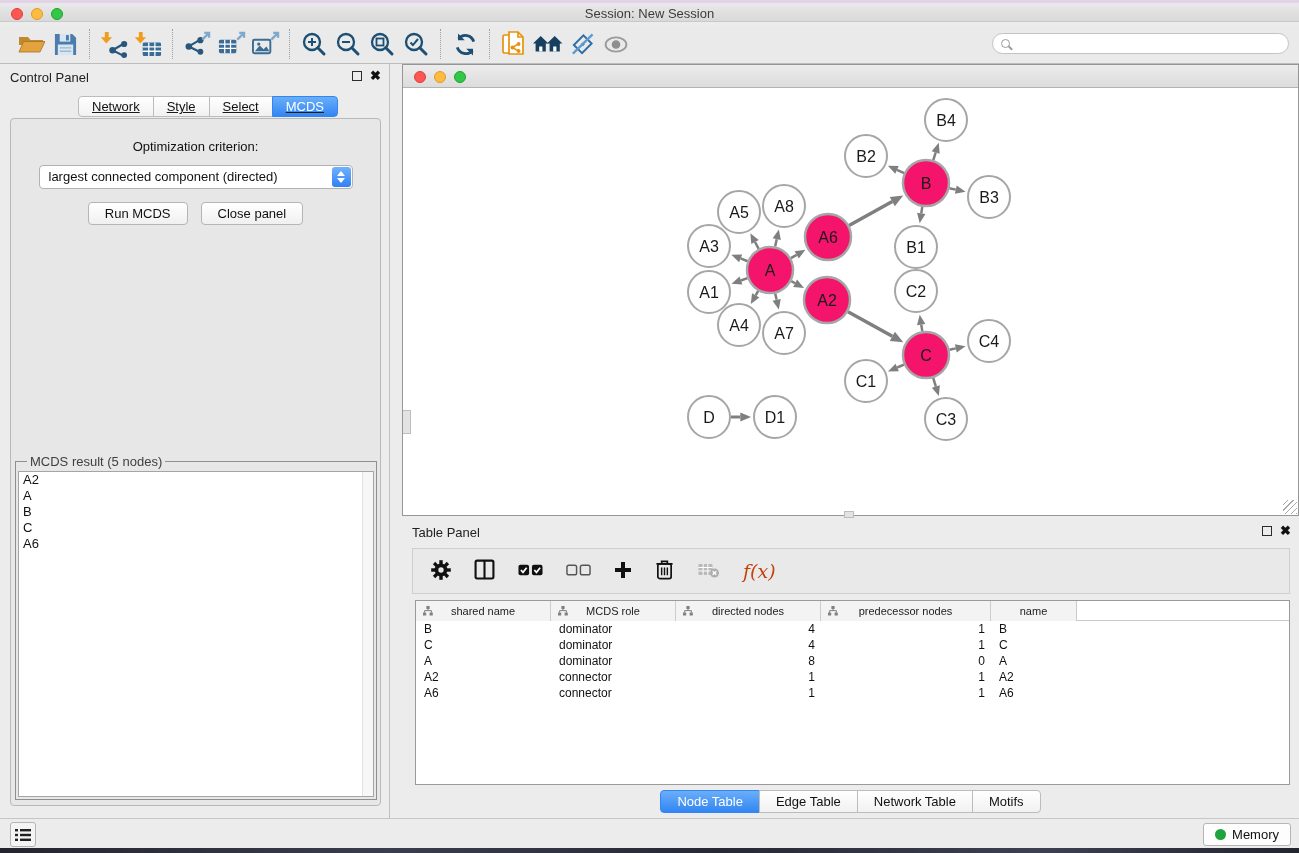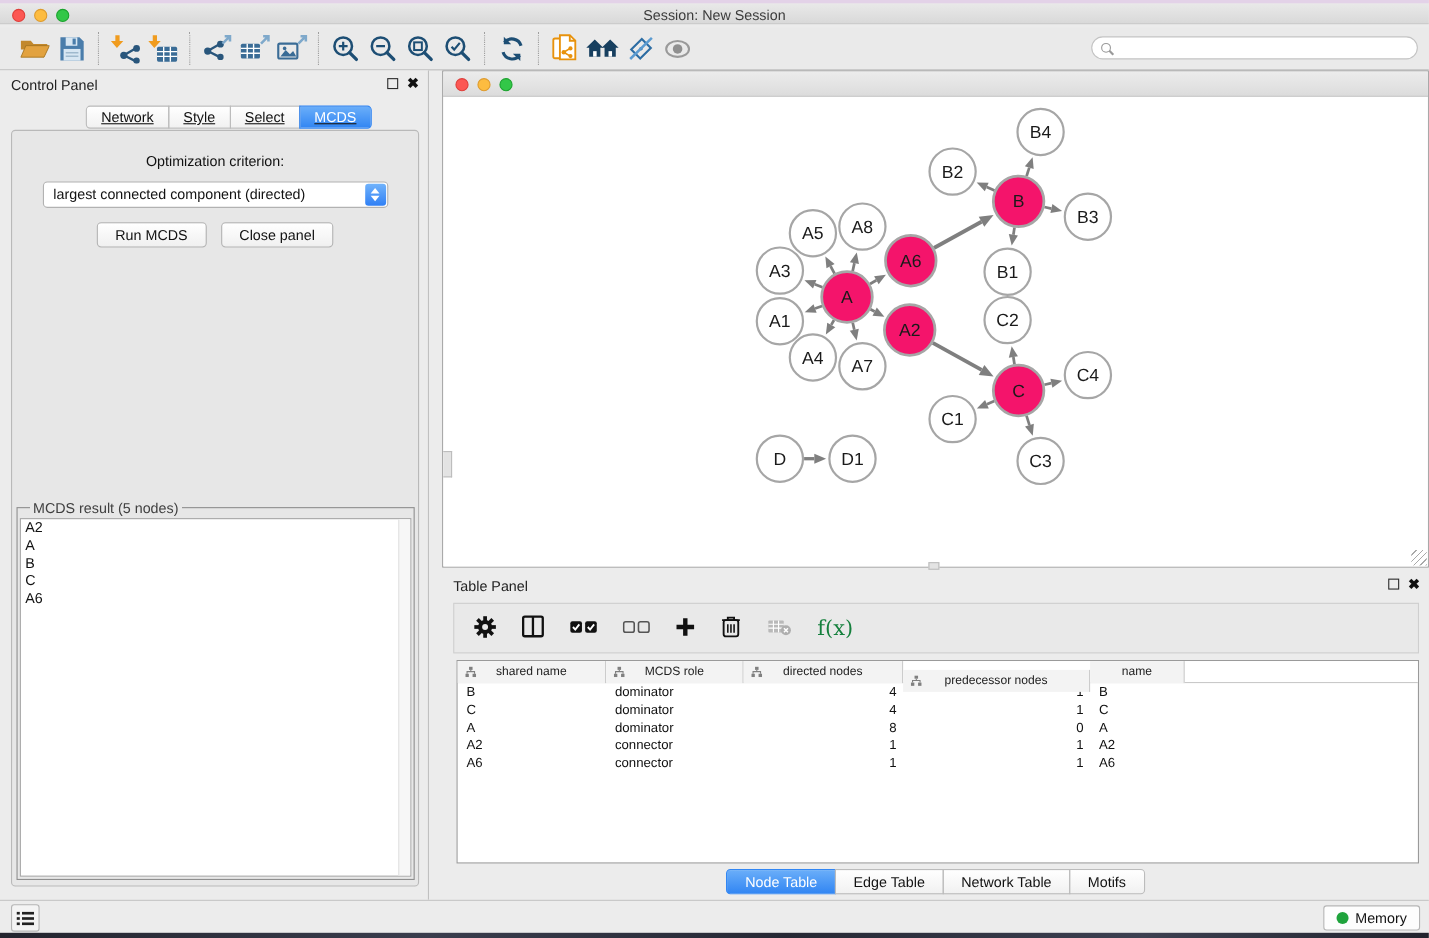--- a/index.html
+++ b/index.html
@@ -65,21 +65,21 @@
   .birdseye-handle { position:absolute; left:0px; top:345px; width:8px; height:24px; background:#e3e3e3; border:1px solid #bdbdbd; border-left:none; }
   .resize-grip { position:absolute; right:1px; bottom:1px; width:14px; height:14px;
     background:repeating-linear-gradient(135deg, transparent 0 3px, #a9a9a9 3px 4px); }
   .h-split-grip { position:absolute; left:441px; bottom:-3px; width:10px; height:7px; background:#e3e3e3; border:1px solid #bdbdbd; }
 
   
   .table-panel { position:absolute; left:402px; top:520px; width:897px; height:298px; background:#ececec; }
   .tp-header { position:absolute; left:10px; top:5px; font-size:13px; color:#222; }
   .tp-icons { position:absolute; right:8px; top:6px; display:flex; gap:8px; align-items:center; }
   .tp-toolbar { position:absolute; left:10px; right:9px; top:28px; height:46px; background:#e9e9e9; border:1px solid #cfcfcf; display:flex; align-items:center; gap:23px; padding-left:18px; }
-  .fx-label { font-family:"DejaVu Serif", serif; font-size:19px; color:#15803d; }
+  .fx-label { font-family:"DejaVu Serif", serif; font-style:italic; font-size:19px; color:#c2410c; }
 
   .data-table { position:absolute; left:13px; right:9px; top:80px; height:185px; background:#fff; border:1px solid #9a9a9a; overflow:hidden; }
   .dt-header { display:flex; height:20px; background:#fff; border-bottom:1px solid #c9c9c9; }
   .dt-th { position:relative; height:20px; background:#f3f3f3; border-right:1px solid #cccccc; font-size:11px; color:#222;
     display:flex; align-items:center; justify-content:center; }
   .dt-th .tree-ic { position:absolute; left:7px; top:5px; }
   .dt-row { display:flex; height:16px; }
   .dt-td { font-size:12px; line-height:16px; padding-left:8px; white-space:nowrap; overflow:hidden; color:#111; }
   .dt-td.num { text-align:right; padding-left:0; padding-right:6px; }
 
@@ -463,21 +463,21 @@
         </div>
         <div class="dt-th" style="width: 145px;">
           <svg class="tree-ic" width="10" height="10" viewBox="0 0 10 10">
             <rect x="3.4" y="0" width="3.2" height="3" fill="#808080"></rect>
             <rect x="0" y="6.5" width="3.2" height="3" fill="#808080"></rect>
             <rect x="6.6" y="6.5" width="3.2" height="3" fill="#808080"></rect>
             <path d="M5 3v1.6M1.6 6.5V4.6h6.8v1.9" stroke="#808080" fill="none" stroke-width="1"></path>
           </svg>
           <span>directed nodes</span>
         </div>
-        <div class="dt-th" style="width: 170px; margin-top: 8px;">
+        <div class="dt-th" style="width: 170px;">
           <svg class="tree-ic" width="10" height="10" viewBox="0 0 10 10">
             <rect x="3.4" y="0" width="3.2" height="3" fill="#808080"></rect>
             <rect x="0" y="6.5" width="3.2" height="3" fill="#808080"></rect>
             <rect x="6.6" y="6.5" width="3.2" height="3" fill="#808080"></rect>
             <path d="M5 3v1.6M1.6 6.5V4.6h6.8v1.9" stroke="#808080" fill="none" stroke-width="1"></path>
           </svg>
           <span>predecessor nodes</span>
         </div>
         <div class="dt-th" style="width: 86px;">
           <span>name</span>

